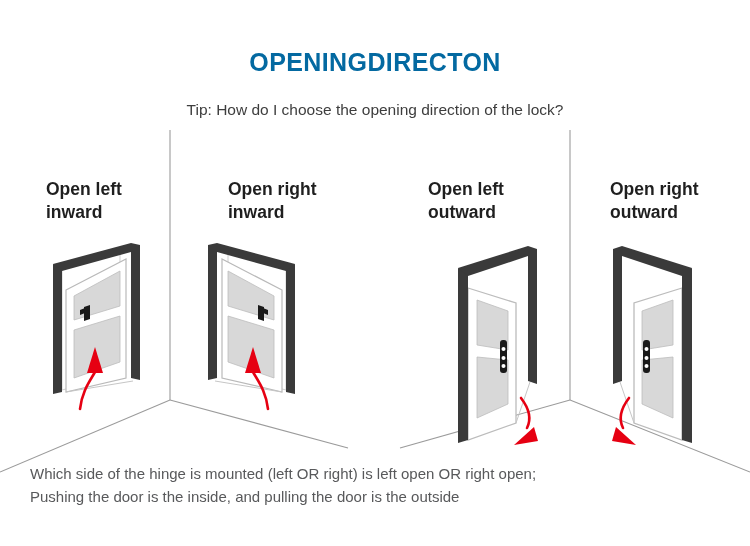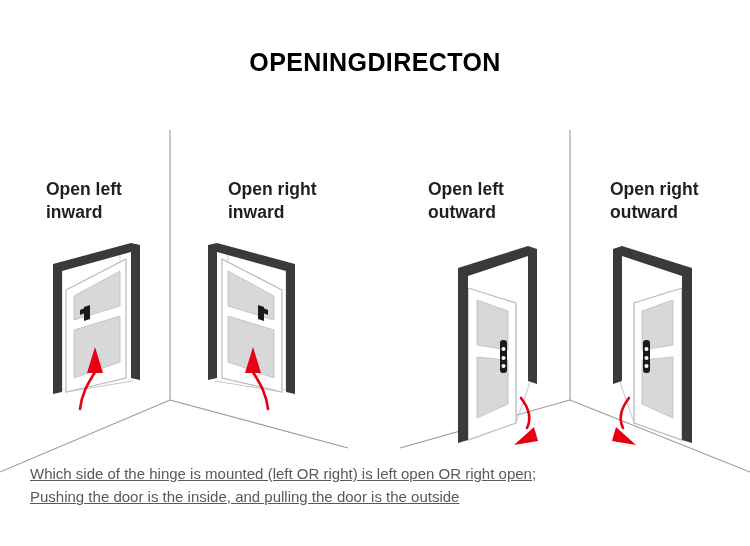--- a/index.html
+++ b/index.html
@@ -20,21 +20,21 @@
   }
   #title {
     position: absolute;
     top: 48px;
     left: 0;
     width: 750px;
     text-align: center;
     font-size: 25px;
     font-weight: 700;
     letter-spacing: 0.4px;
-    color: #000000;
+    color: #0369a1;
   }
   #tip {
     position: absolute;
     top: 101px;
     left: 0;
     width: 750px;
     text-align: center;
     font-size: 15.5px;
     font-weight: 400;
     color: #3d3d3d;
@@ -61,29 +61,29 @@
   }
   #caption {
     position: absolute;
     left: 30px;
     top: 462px;
     width: 700px;
     font-size: 15px;
     line-height: 1.55;
     color: #58595b;
     white-space: pre-line;
-    text-decoration: underline;
   }
 </style>
 </head>
 <body>
 
 <div id="page">
 
   <div id="title">OPENINGDIRECTON</div>
+  <div id="tip">Tip: How do I choose the opening direction of the lock?</div>
 
   <div class="panel-label" id="label-0">Open left
 inward</div>
   <div class="panel-label" id="label-1">Open right
 inward</div>
   <div class="panel-label" id="label-2">Open left
 outward</div>
   <div class="panel-label" id="label-3">Open right
 outward</div>
 

